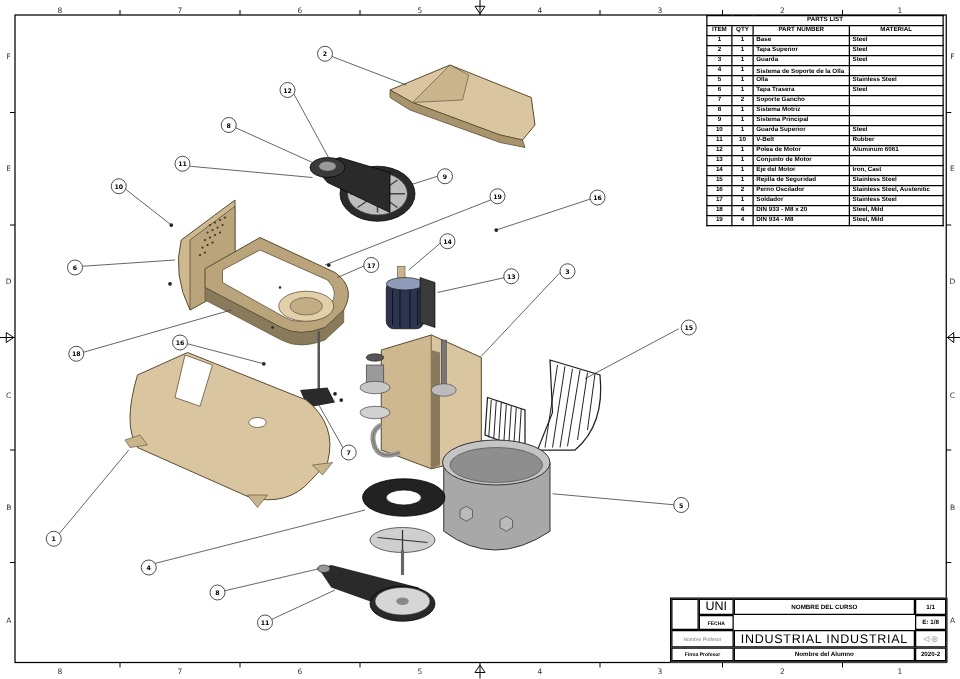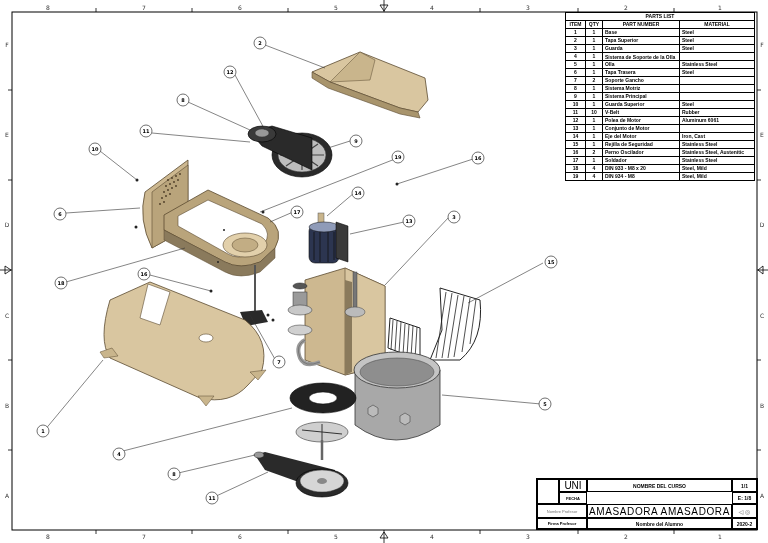--- a/index.html
+++ b/index.html
@@ -462,21 +462,21 @@
   <div class="tb" style="left:22px;top:13px;width:28px;height:12px;font-size:4px;">
       <span>FECHA</span>
     </div>
   <div class="tb" style="left:195px;top:13px;width:25px;height:12px;font-size:5px;">
       <span>E: 1/8</span>
     </div>
   <div class="tb" style="left:0;top:25px;width:50px;height:14px;font-size:4px;font-weight:normal;color:#777;text-align:center;">
       <span>Nombre Profesor</span>
     </div>
   <div class="tb" style="left:50px;top:25px;width:145px;height:14px;font-size:10px;font-weight:normal;letter-spacing:0.6px;">
-      <span>AMASADORA AMASADORA</span>
+      <span>INDUSTRIAL INDUSTRIAL</span>
     </div>
   <div class="tb" style="left:195px;top:25px;width:25px;height:14px;font-size:6px;color:#aaa;">◁ ◎</div>
   <div class="tb" style="left:0;top:39px;width:50px;height:11px;font-size:4px;">
       <span>Firma Profesor</span>
     </div>
   <div class="tb" style="left:50px;top:39px;width:145px;height:11px;font-size:5px;">
       <span>Nombre del Alumno</span>
     </div>
   <div class="tb" style="left:195px;top:39px;width:25px;height:11px;font-size:5px;">
       <span>2020-2</span>

